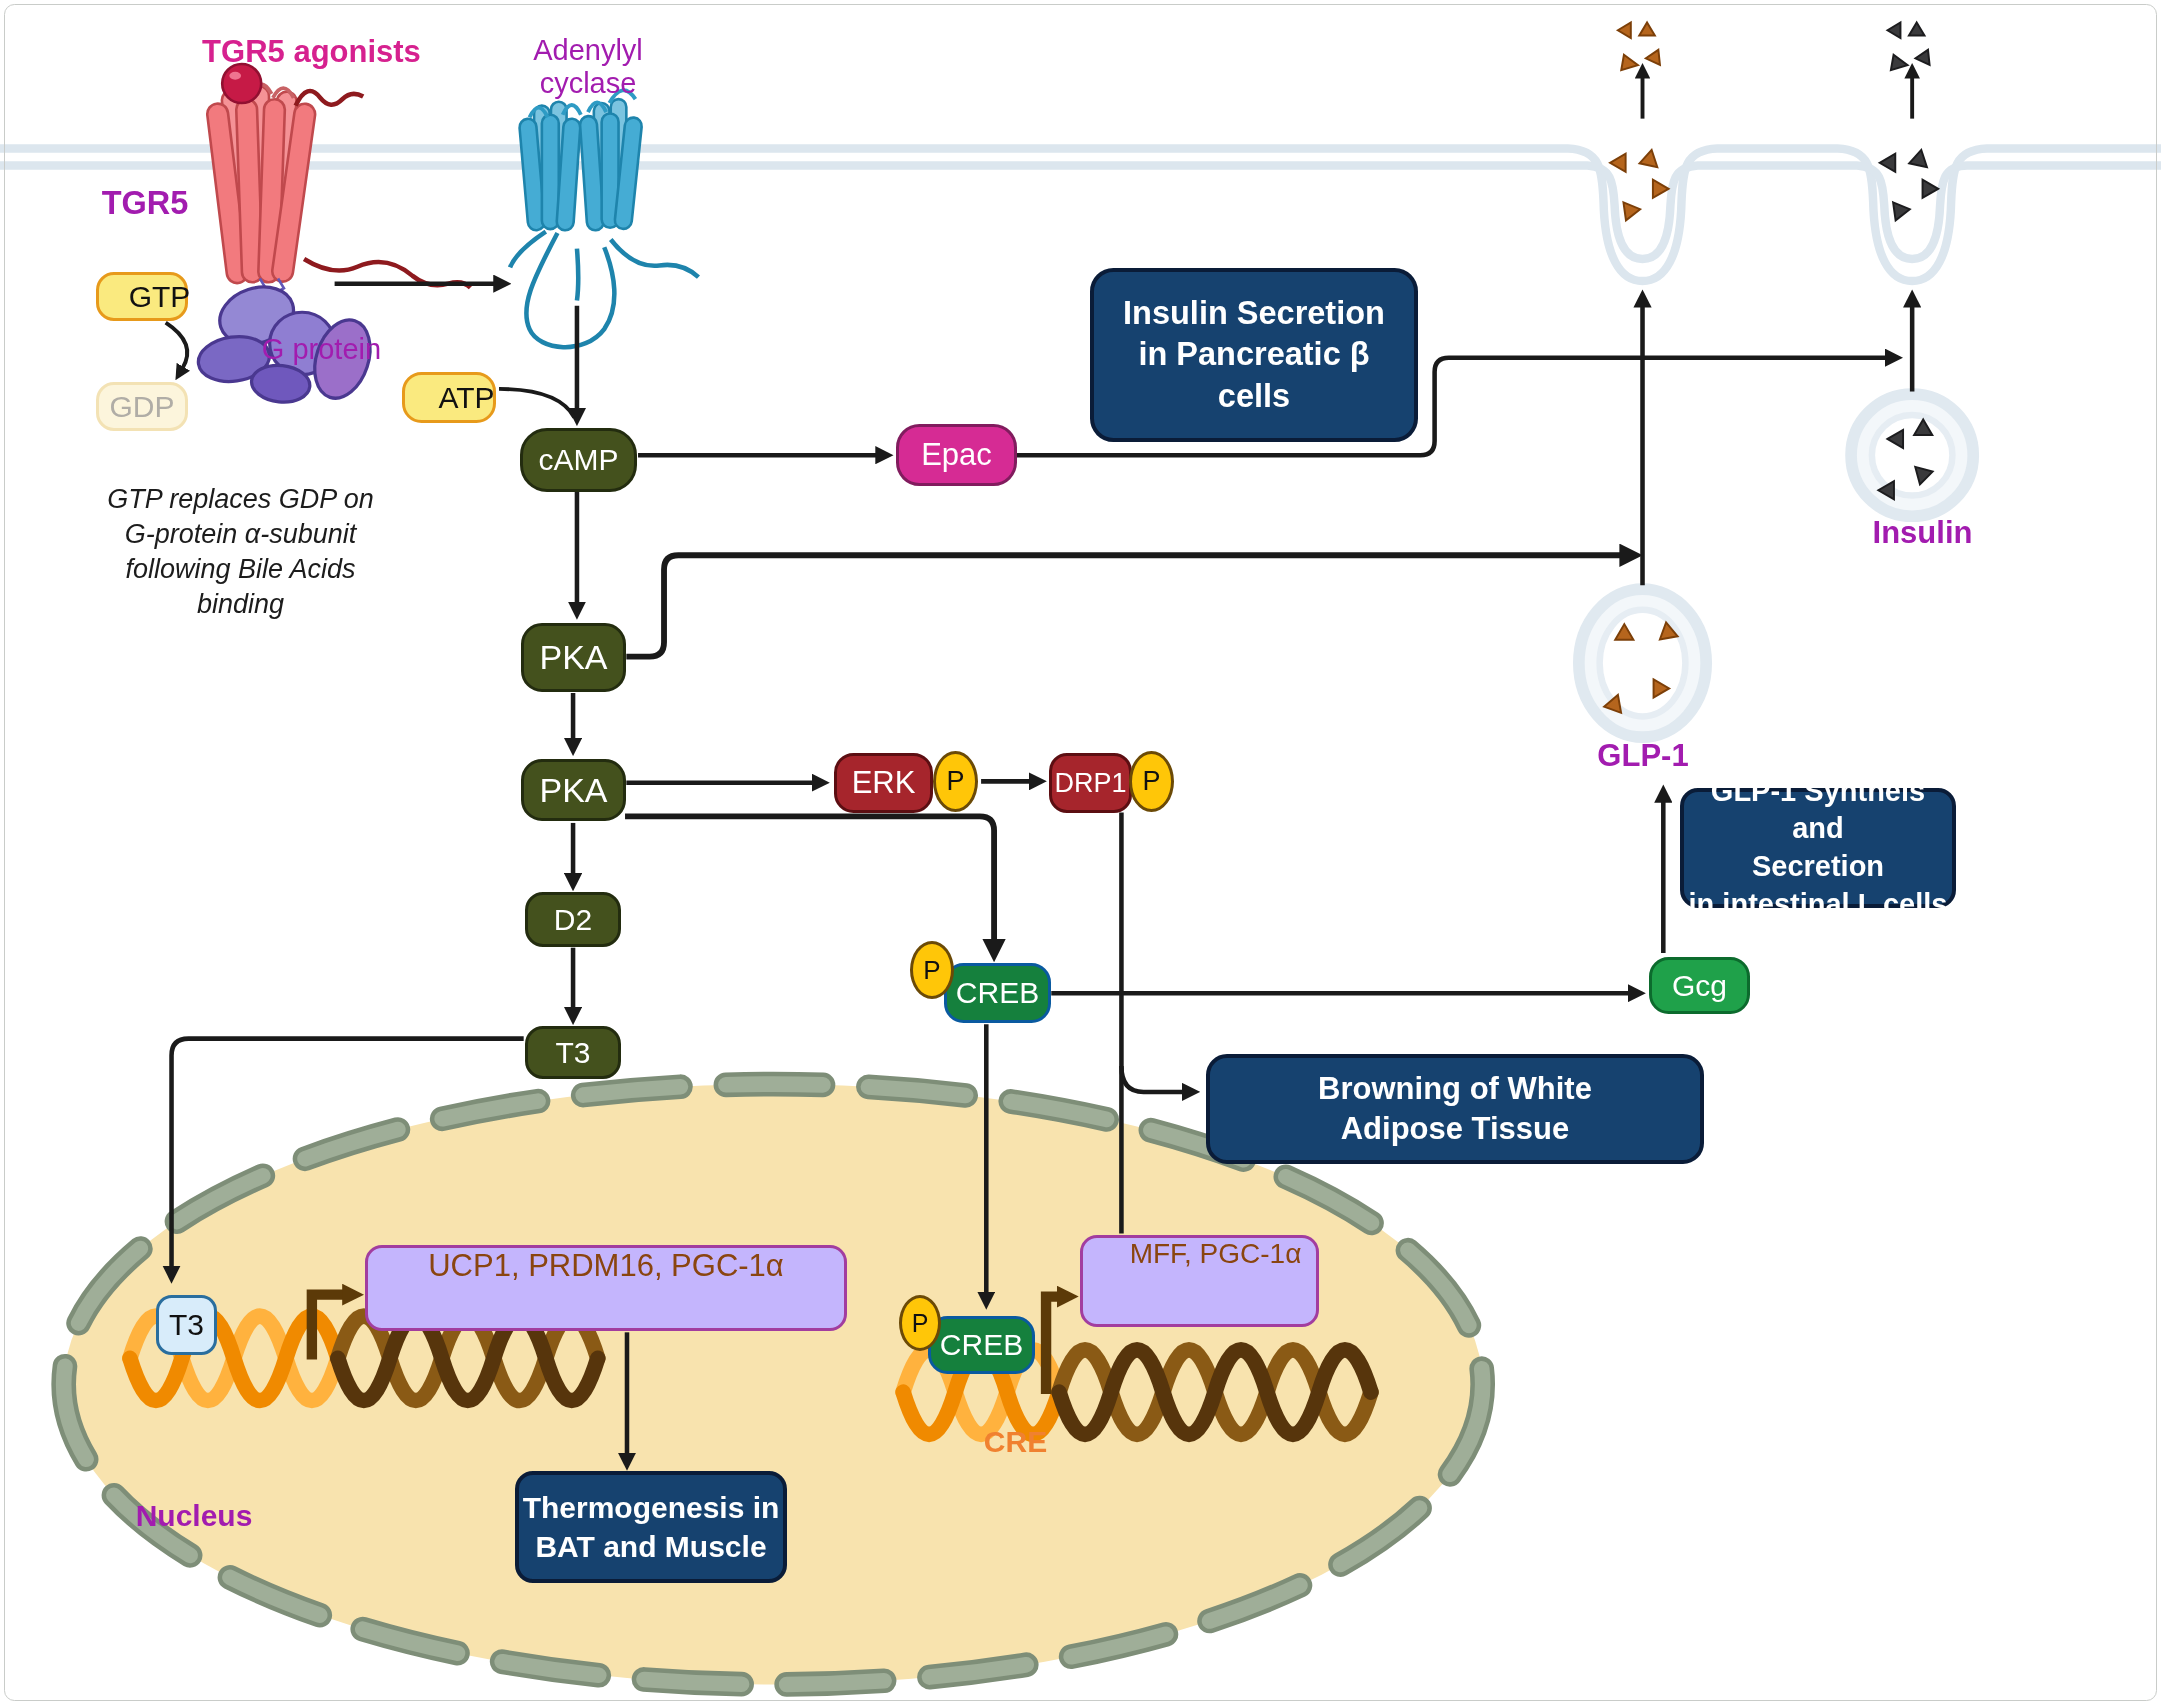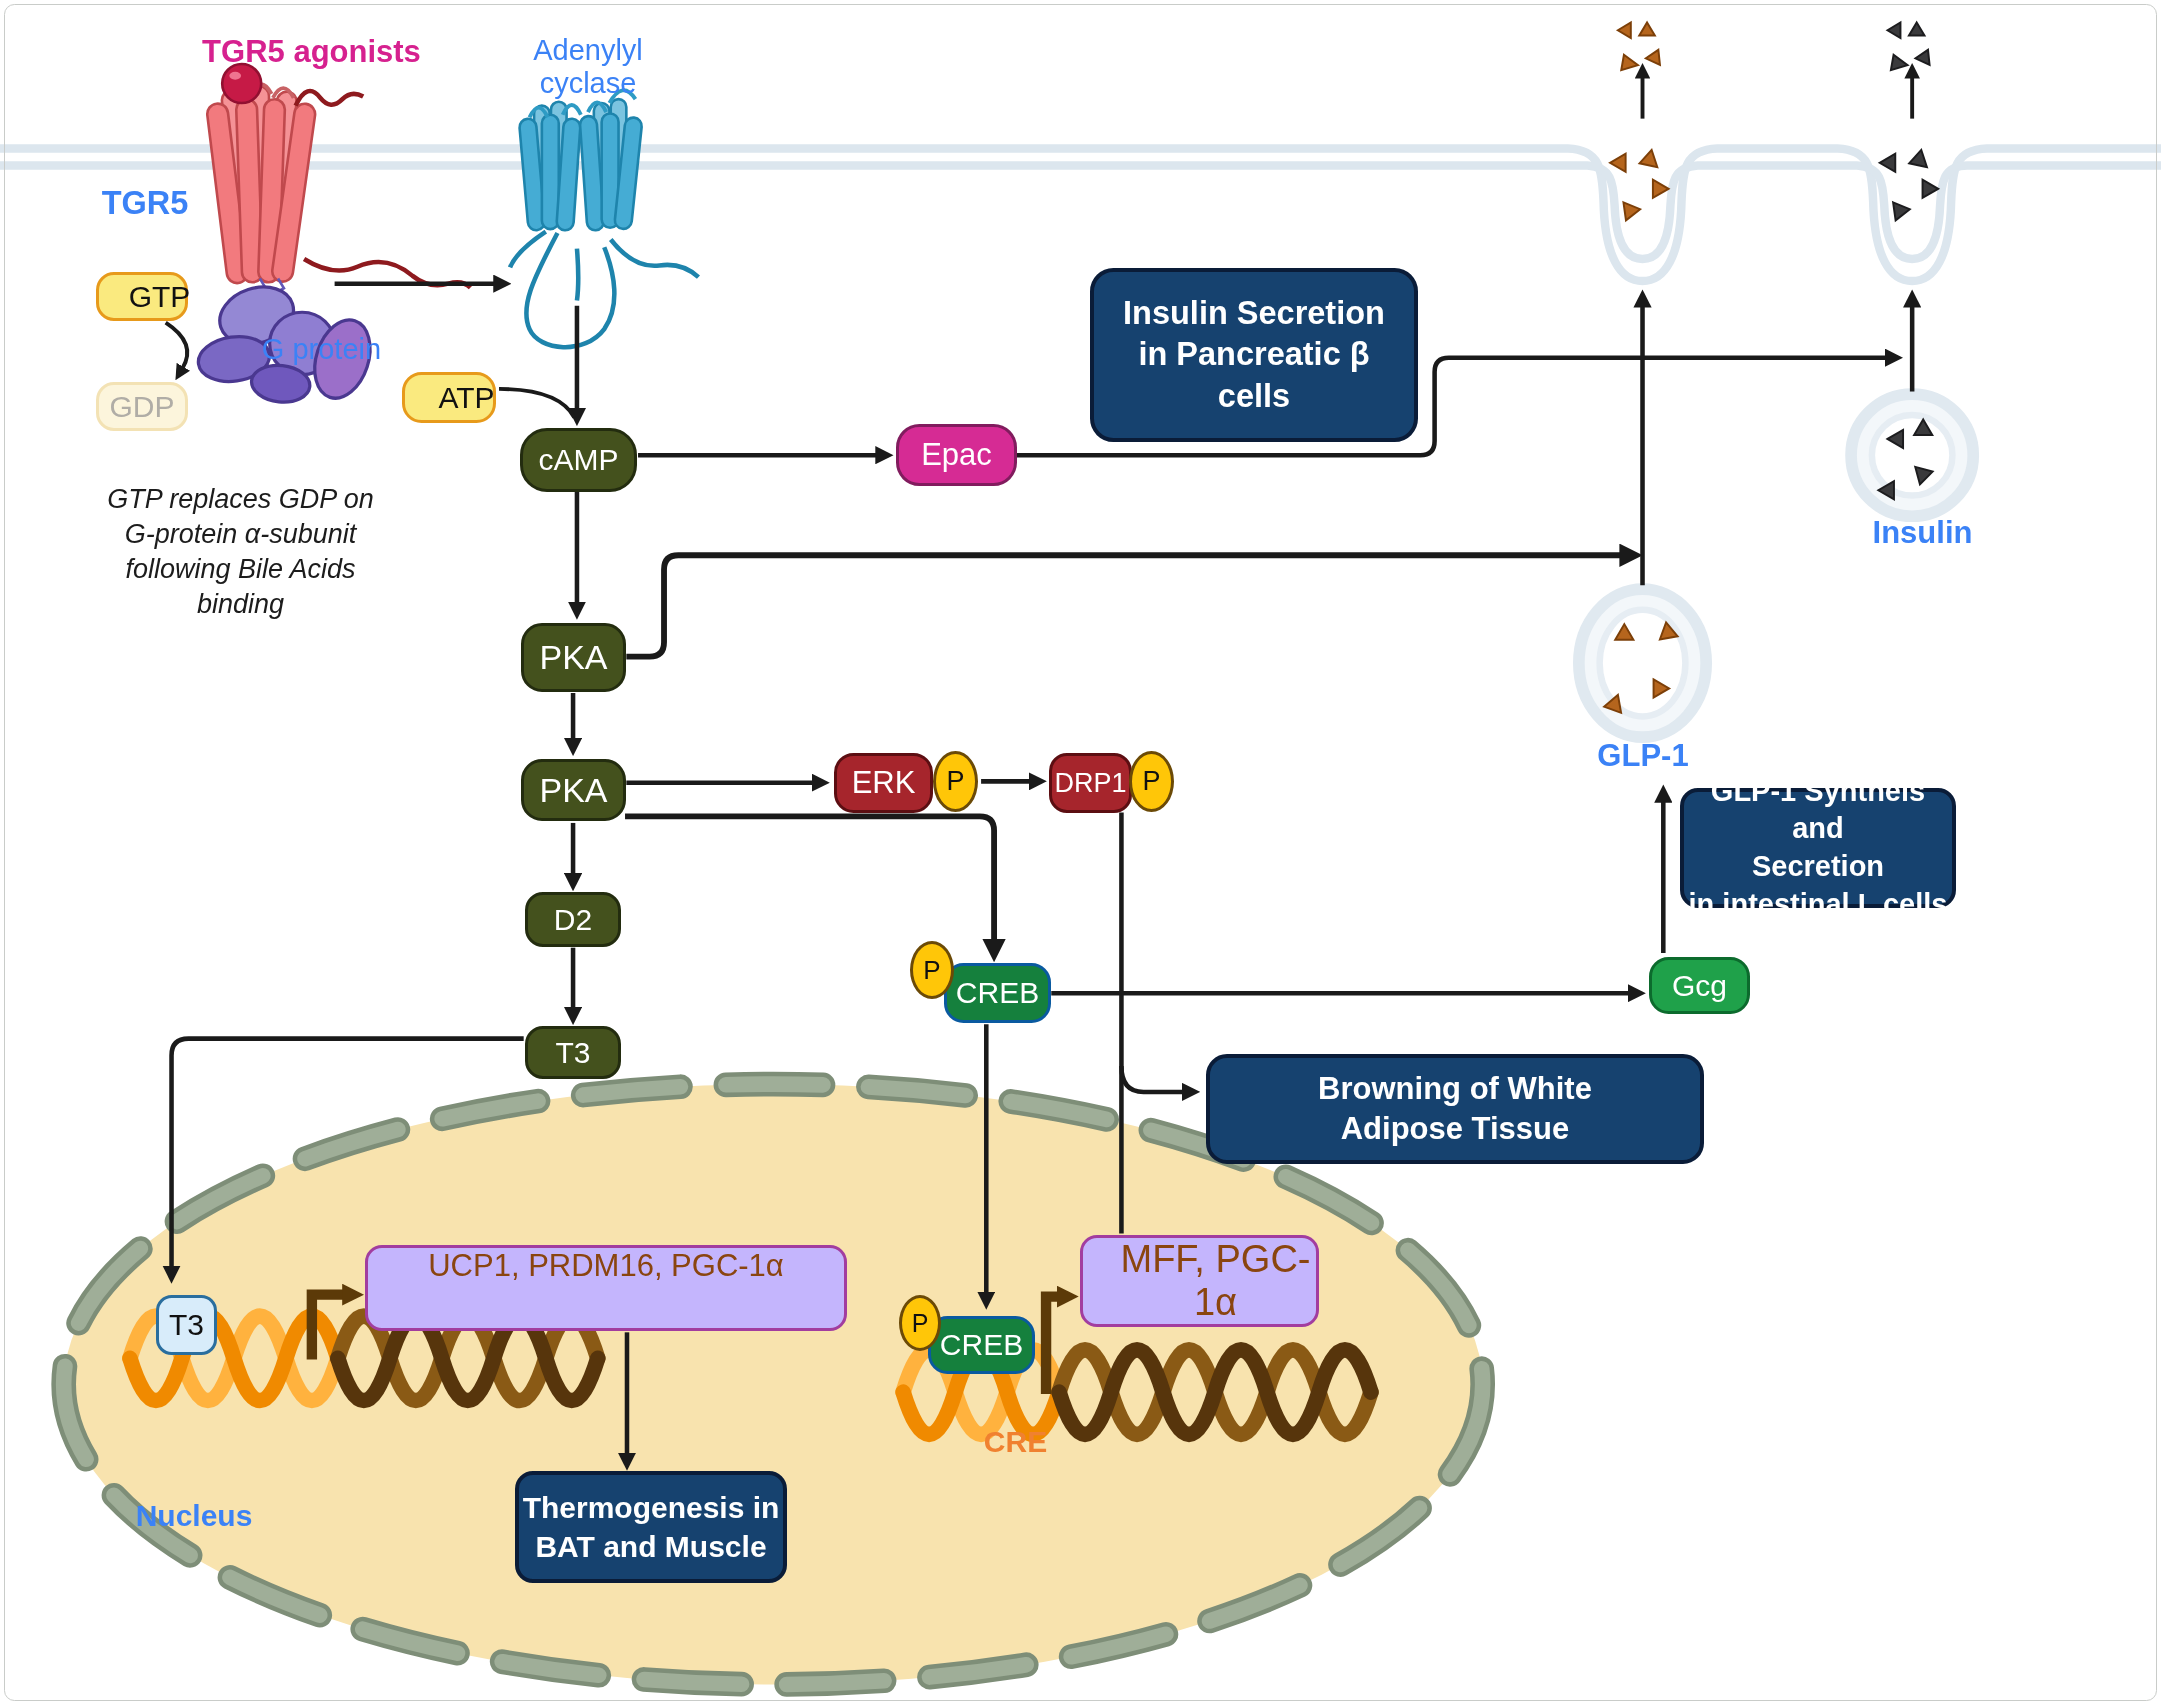--- a/index.html
+++ b/index.html
@@ -1,20 +1,20 @@
 <!DOCTYPE html>
 <html style="font-size:10.4px"><head>
 <meta charset="utf-8">
 <style>
   html,body{margin:0;padding:0;background:#fff;}
   #canvas{position:relative;width:2161px;height:1705px;background:#ffffff;overflow:hidden;
           font-family:"Liberation Sans",sans-serif;}
   .frame{position:absolute;inset:3.9px;border:1.9px solid #c9ccc9;border-radius:10.4px;pointer-events:none;z-index:5;}
   svg.layer{position:absolute;left:0;top:0;z-index:1;}
-  .lbl{position:absolute;z-index:3;white-space:pre-line;text-align:center;color:#3b82f6;}
+  .lbl{position:absolute;z-index:3;white-space:pre-line;text-align:center;color:#a21caf;}
   .pill{position:absolute;z-index:3;display:flex;align-items:center;justify-content:center;
         border-radius:19.5px;box-sizing:border-box;}
   .pill.green{background:#44511d;border:3.9px solid #232c0f;color:#fff;}
   .pill.yellow{background:#faea7f;border:3.2px solid #e79a1b;color:#111;padding-left:35px;}
   .pill.faded{background:#fcf5dc;border:3.2px solid #f3e2b4;color:#b0ada6;}
   .pill.magenta{background:#d62b94;border:3.9px solid #811c5e;color:#fff;}
   .pill.red{background:#a6252c;border:3.2px solid #5c0e12;color:#fff;}
   .pill.blue{background:#15803d;border:3.9px solid #0a5aa0;color:#fff;}
   .pill.grn2{background:#1fa14a;border:3.2px solid #0c6b2d;color:#fff;}
   .pill.ltblue{background:#d8ecfa;border:3.9px solid #2a6e9e;color:#111;}
@@ -289,18 +289,18 @@
 in intestinal L cells</span></div>
 <div class="obox" style="left:1206px;top:1054px;width:498px;height:110px;font-size:31px;line-height:1.3;border-radius:21px;">
   <span>Browning of White
 Adipose Tissue</span></div>
 <div class="obox" style="left:515px;top:1471px;width:272px;height:112px;font-size:30px;line-height:1.3;border-radius:18px;">
   <span>Thermogenesis in
 BAT and Muscle</span></div>
 
 <div class="gbox" style="left:365px;top:1245px;width:482px;height:86px;font-size:31px;">
   <span>UCP1, PRDM16, PGC-1α</span></div>
-<div class="gbox" style="left:1080px;top:1235px;width:239px;height:92px;font-size:38px;padding-left:32px;">
+<div class="gbox" style="left:1080px;top:1235px;width:239px;height:92px;font-size:28px;padding-left:32px;">
   <span>MFF, PGC-1α</span></div>
 
 <div class="frame"></div>
 </div>
 
 
 </body></html>

